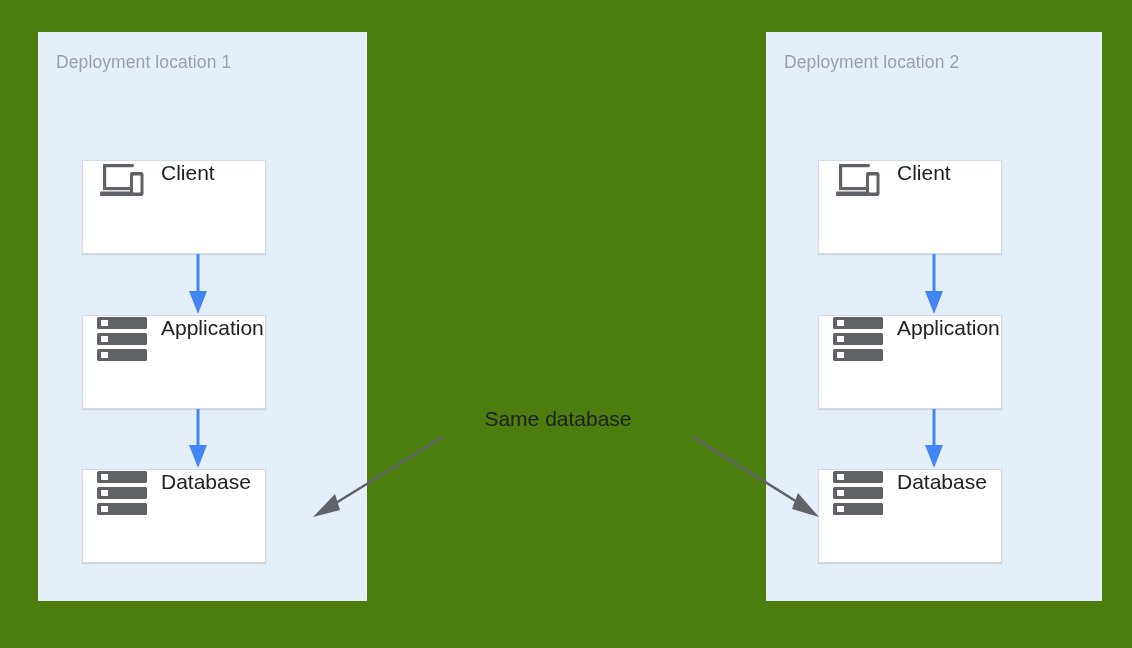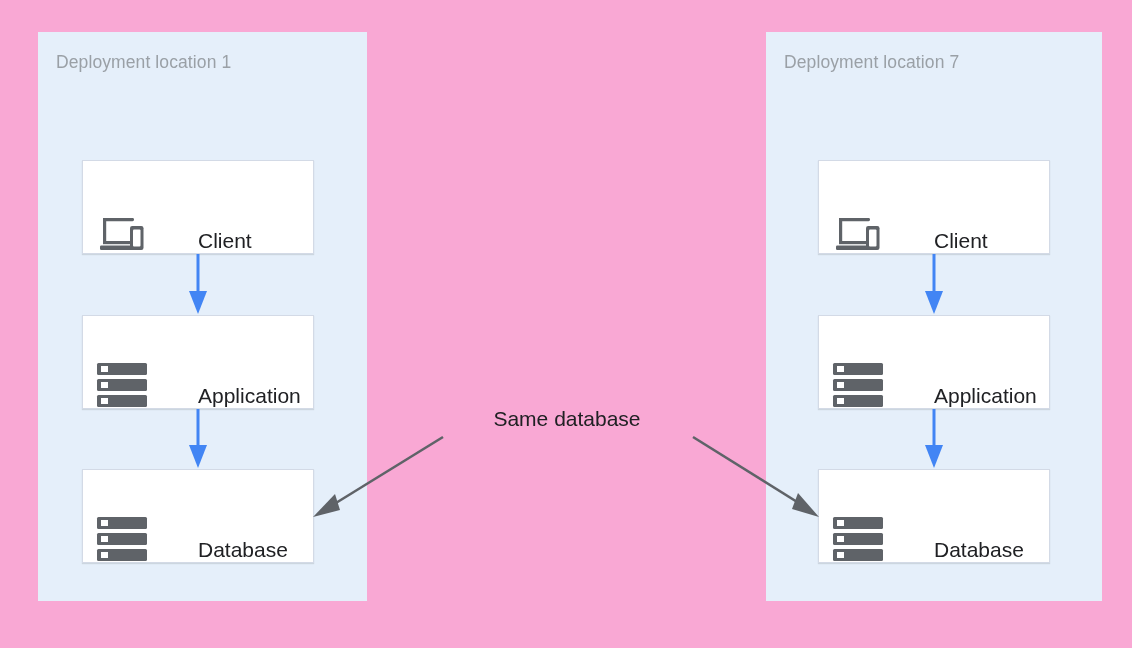--- a/index.html
+++ b/index.html
@@ -11,21 +11,21 @@
     width: 1132px;
     height: 648px;
     font-family: "Liberation Sans", sans-serif;
     -webkit-font-smoothing: antialiased;
   }
   #canvas {
     position: relative;
     width: 1132px;
     height: 648px;
     overflow: hidden;
-    background: #f9a8d4;
+    background: #4d7c0f;
   }
 
   
   .panel {
     position: absolute;
     background: #e5effa;
   }
   #panel-1 { left: 38px;  top: 32px; width: 329px; height: 569px; }
   #panel-2 { left: 766px; top: 32px; width: 336px; height: 569px; }
 
@@ -35,29 +35,28 @@
     top: 20px;
     font-size: 17.5px;
     color: #9aa0a6;
     letter-spacing: 0.1px;
     white-space: nowrap;
   }
 
   
   .node {
     position: absolute;
-    width: 232px;
+    width: 184px;
     height: 94px;
     background: #ffffff;
     border: 1px solid #d3dae6;
     box-sizing: border-box;
     display: flex;
-    align-items: flex-end;
+    align-items: flex-start;
     box-shadow: 0 1px 1px rgba(60,64,67,0.14);
-    gap: 37px;
   }
   .node .icon-slot {
     width: 78px;
     flex: 0 0 78px;
     display: flex;
     align-items: center;
     justify-content: center;
   }
   .node .node-label {
     font-size: 21px;
@@ -79,40 +78,40 @@
     left: 0;
     top: 0;
     width: 1132px;
     height: 648px;
     pointer-events: none;
   }
 
   
   #annotation {
     position: absolute;
-    left: 449px;
+    left: 440px;
     top: 405px;
     width: 236px;
     text-align: center;
     font-size: 21px;
     line-height: 28px;
     color: #202124;
   }
 </style>
 </head>
 <body>
 
 <div id="canvas">
 
   <div class="panel" id="panel-1">
     <div class="panel-title">Deployment location 1</div>
   </div>
 
   <div class="panel" id="panel-2">
-    <div class="panel-title">Deployment location 7</div>
+    <div class="panel-title">Deployment location 2</div>
   </div>
 
   <div class="node" id="node-client-1">
     <div class="icon-slot">
       <svg width="46" height="38" viewBox="0 0 46 38" aria-hidden="true">
 
         <path d="M4 3 h30 v3 h-27 v20 h27 v3 h-30 z" fill="#5f6368"></path>
         <rect x="4" y="3" width="3.2" height="26" fill="#5f6368"></rect>
         <rect x="4" y="26" width="30" height="3.2" fill="#5f6368"></rect>
         <rect x="4" y="3" width="31" height="3.2" rx="1.4" fill="#5f6368"></rect>

